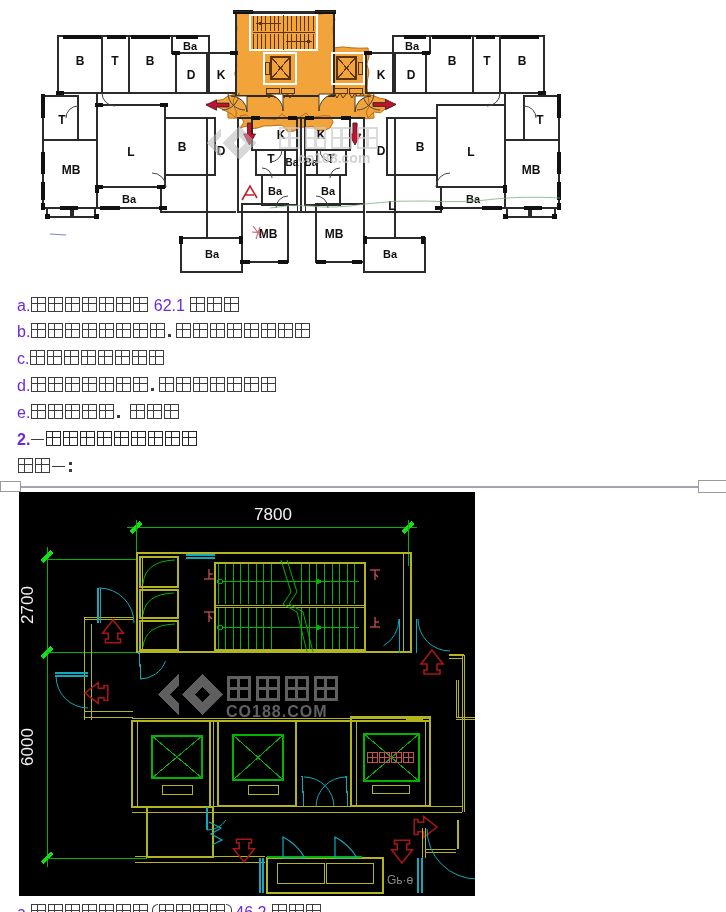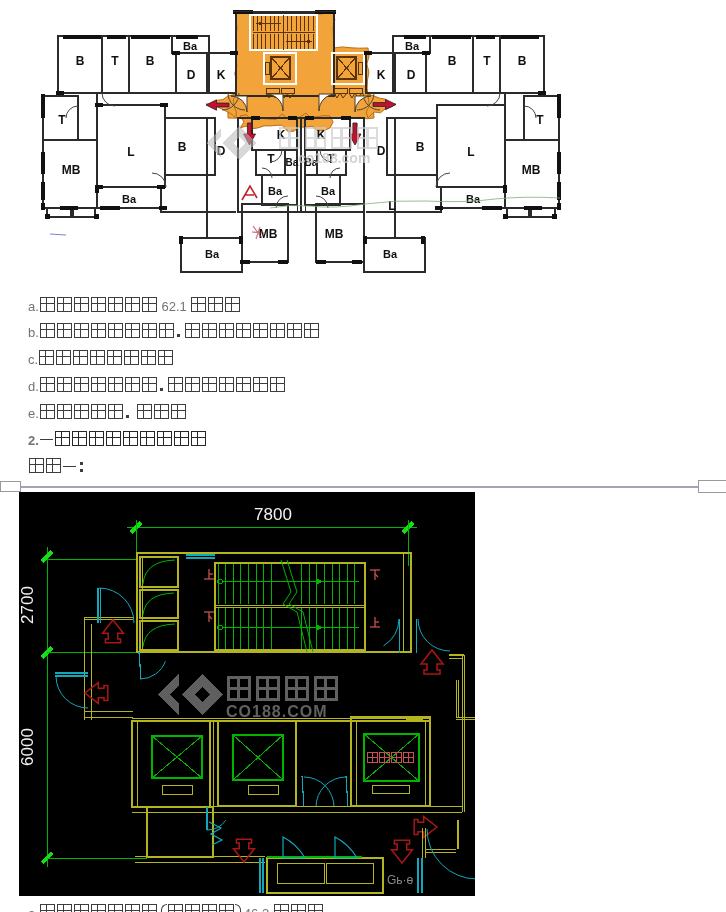--- a/index.html
+++ b/index.html
@@ -1,18 +1,18 @@
 <!DOCTYPE html>
 <html><head>
 <meta charset="utf-8">
 <style>
 html,body{margin:0;padding:0;background:#fff;width:726px;height:912px;overflow:hidden;
 font-family:"Liberation Sans",sans-serif;}
 #page{position:relative;width:726px;height:912px;background:#fff;overflow:hidden;}
-.tl{position:absolute;left:28px;font-size:13px;color:#737373;white-space:nowrap;}
+.tl{position:absolute;left:17px;font-size:16px;color:#6d28d9;white-space:nowrap;}
 .z{display:inline-block;width:13px;height:13px;border:1px solid #3d3d3d;margin:0 1px;position:relative;vertical-align:-1px;}
 .z:before{content:"";position:absolute;left:0;right:0;top:5px;border-top:1px solid #3d3d3d;}
 .z:after{content:"";position:absolute;top:0;bottom:0;left:5px;border-left:1px solid #3d3d3d;}
 .b .z{border-width:1.5px;border-color:#262626;}
 .b .z:before{border-top-width:1.5px;border-top-color:#262626;top:4.5px}
 .b .z:after{border-left-width:1.5px;border-left-color:#262626;left:4.8px}
 .cm{display:inline-block;width:9px;height:13px;position:relative;}
 .cm:after{content:"";position:absolute;left:2px;bottom:0px;width:3px;height:3px;background:#3d3d3d;}
 .dash{display:inline-block;width:13px;height:13px;position:relative;margin:0 1px;vertical-align:-1px;}
 .dash:after{content:"";position:absolute;left:0;right:0;top:6px;border-top:1.5px solid #3d3d3d;}

